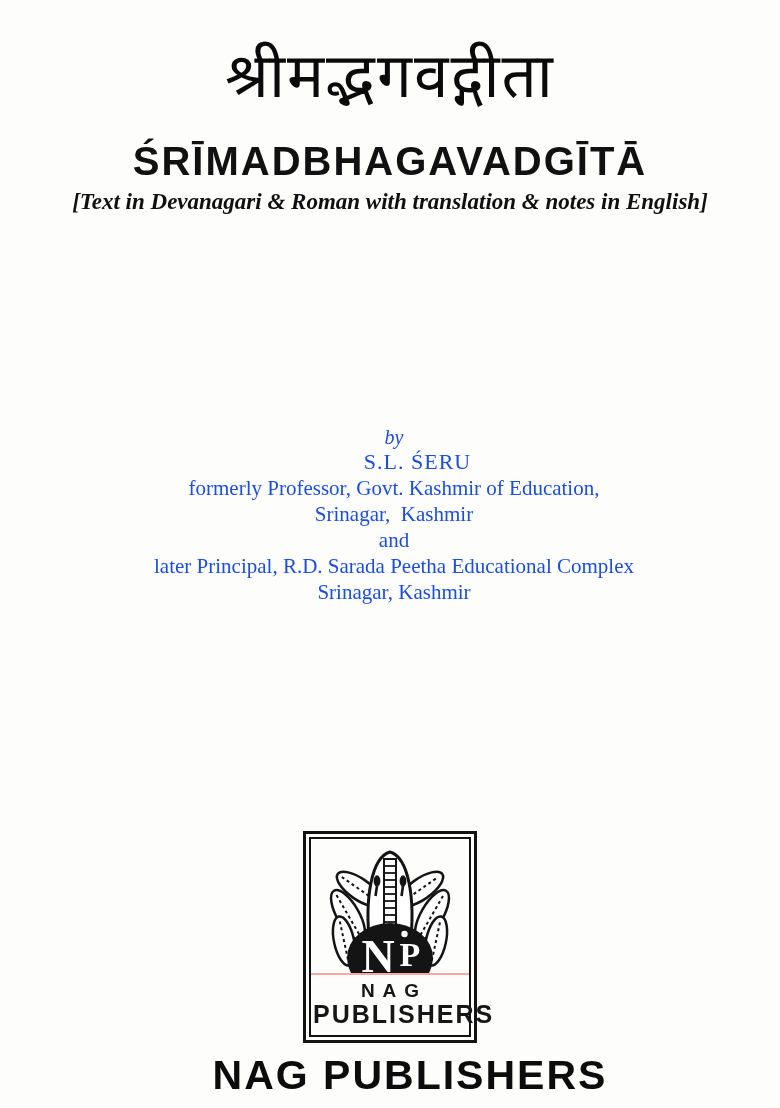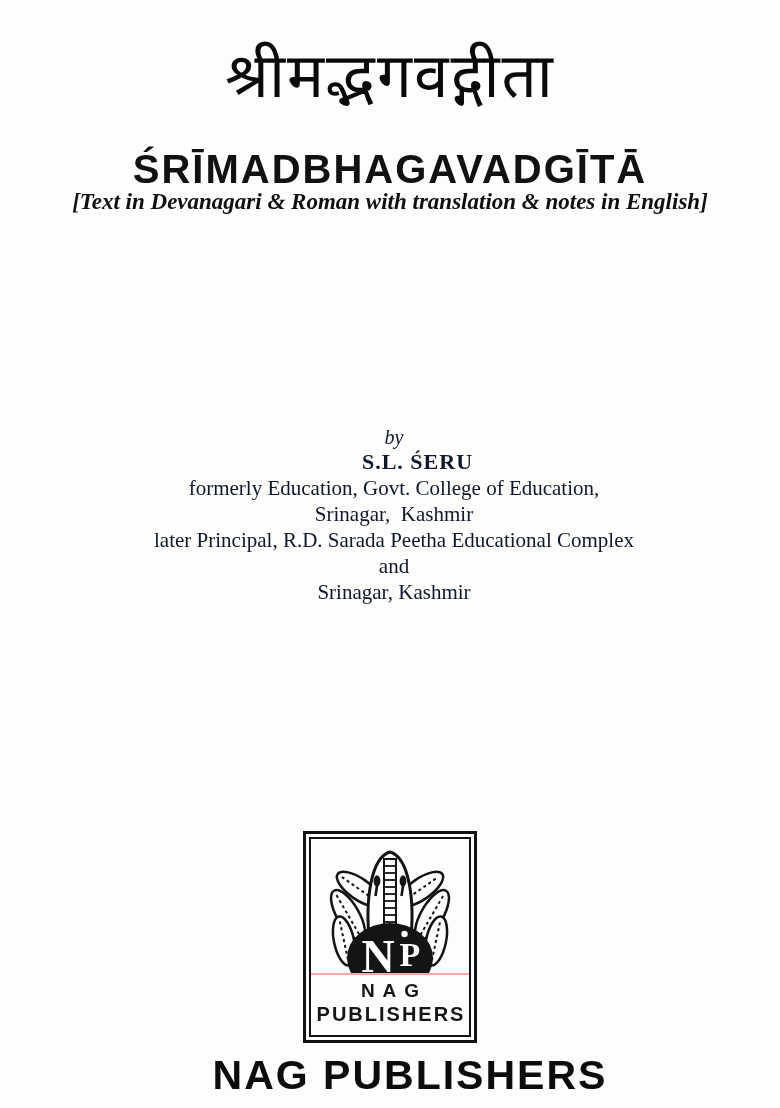--- a/index.html
+++ b/index.html
@@ -15,40 +15,40 @@
 
   .title-deva{
     position:absolute;top:26px;left:0;right:0;
     margin:0;text-align:center;
     font-family:"DejaVu Sans", sans-serif;
     font-weight:normal;font-size:62px;line-height:100px;
     letter-spacing:2px;color:#0a0a0a;
   }
   .title-roman{
     position:absolute;top:133px;left:0;right:0;
-    margin:12px;text-align:center;
+    margin:4px;text-align:center;
     font-family:"Liberation Sans", sans-serif;
     font-weight:700;font-size:40px;line-height:48px;
     letter-spacing:2px;color:#111;
   }
   .subtitle{
     position:absolute;top:186px;left:0;right:0;
     margin:0;text-align:center;
     font-family:"Liberation Serif", serif;
     font-style:italic;font-weight:bold;
     font-size:23px;line-height:32px;color:#101010;
   }
 
   .byline{
     position:absolute;top:426px;left:8px;right:0;
     text-align:center;
-    font-size:21px;line-height:26px;color:#0f172a;
+    font-size:21px;line-height:26px;color:#1d4ed8;
   }
   .byline .by{font-style:italic;font-size:20px;line-height:23px;}
-  .byline .author{font-weight:bold;font-size:22px;letter-spacing:1px;margin-left:47px;}
+  .byline .author{font-weight:normal;font-size:22px;letter-spacing:1px;margin-left:47px;}
 
   .logo-box{
     position:absolute;left:303px;top:831px;
     width:174px;height:212px;
     border:3px solid #121212;
     padding:3px;box-sizing:border-box;
     background:#fdfdfc;
   }
   .logo-inner{
     border:2px solid #121212;
@@ -58,21 +58,21 @@
   .logo-art{flex:0 0 auto;display:block;}
   .logo-name{
     flex:1 1 auto;
     border-top:2px solid #fca5a5;
     text-align:center;
     font-family:"Liberation Sans", sans-serif;
     color:#161616;
     padding-top:5px;
   }
   .logo-name .l1{font-size:19px;line-height:22px;letter-spacing:8px;text-indent:8px;font-weight:600;}
-  .logo-name .l2{font-size:20px;line-height:24px;letter-spacing:2px;text-indent:2px;font-weight:600;}
+  .logo-name .l2{font-size:25px;line-height:24px;letter-spacing:2px;text-indent:2px;font-weight:600;}
 
   .footer-publisher{
     position:absolute;top:1051px;left:20px;right:-20px;
     text-align:center;
     font-family:"Liberation Sans", sans-serif;
     font-weight:700;font-size:41px;line-height:48px;
     letter-spacing:2px;color:#0c0c0c;
   }
 
   .emb{stroke:#141414;fill:#ffffff;}
@@ -85,24 +85,24 @@
 
   <h1 class="title-deva">श्रीमद्भगवद्गीता</h1>
 
   <h2 class="title-roman">ŚRĪMADBHAGAVADGĪTĀ</h2>
 
   <p class="subtitle">[Text in Devanagari &amp; Roman with translation &amp; notes in English]</p>
 
   <div class="byline">
     <div class="by">by</div>
     <div class="author">S.L. ŚERU</div>
-    <div>formerly Education, Govt. College of Education,</div>
+    <div>formerly Professor, Govt. Kashmir of Education,</div>
     <div>Srinagar,&nbsp; Kashmir</div>
+    <div>and</div>
     <div>later Principal, R.D. Sarada Peetha Educational Complex</div>
-    <div>and</div>
     <div>Srinagar, Kashmir</div>
   </div>
 
   <div class="logo-box">
     <div class="logo-inner">
       <svg class="logo-art" width="158" height="134" viewBox="0 0 158 134" xmlns="http://www.w3.org/2000/svg">
 
         <g transform="rotate(35 48 50)">
           <ellipse class="emb" cx="48" cy="50" rx="26" ry="10.5" stroke-width="2.5"></ellipse>
           <line class="hatch" x1="27" y1="50" x2="69" y2="50"></line>

